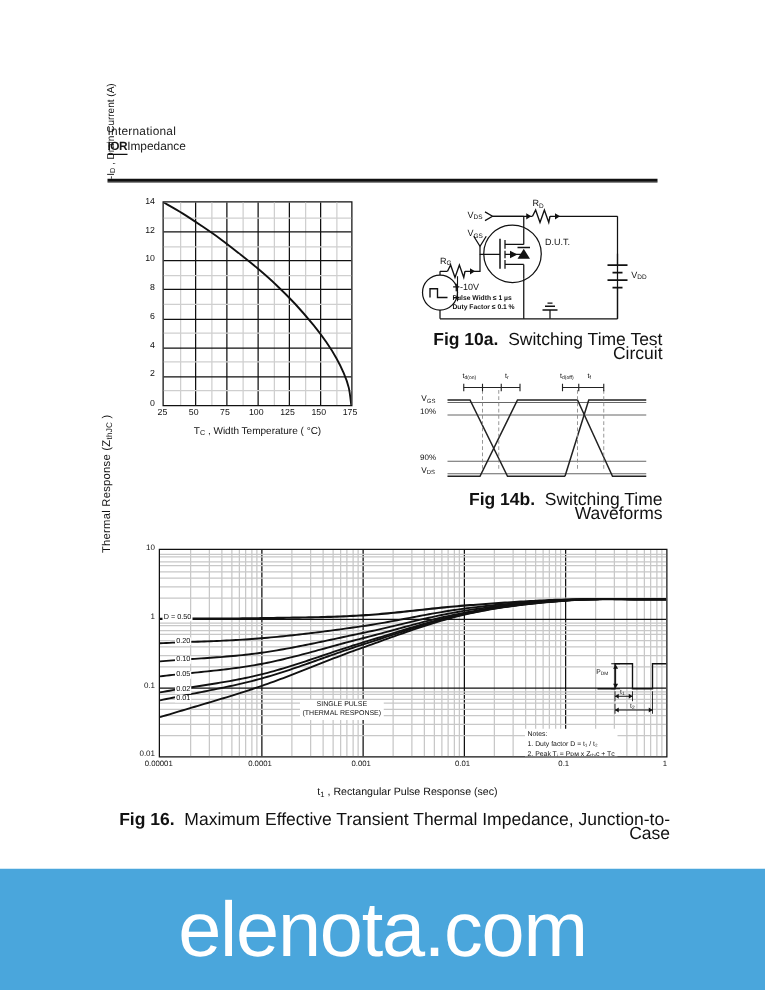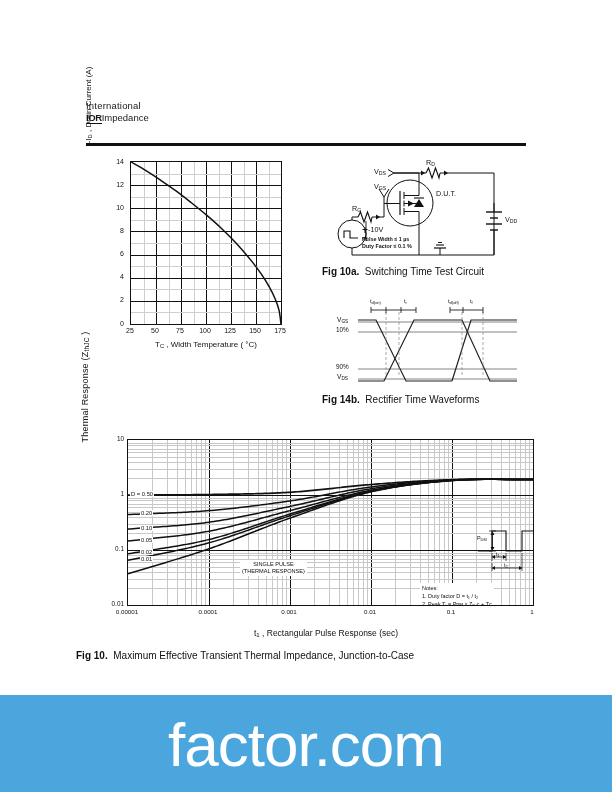--- a/index.html
+++ b/index.html
@@ -11,21 +11,21 @@
   #header{position:absolute;left:86px;top:100px;width:440px;height:48px;}
   #logo{position:absolute;left:0;top:0;width:110px;font-size:9.5px;line-height:11px;color:#1a1a1a;}
   #logo .l1{letter-spacing:.2px;}
   #logo .l2{margin-top:1px;}
   #logo .ior{font-weight:bold;letter-spacing:-.4px;border-bottom:1.6px solid #111;padding-bottom:0px;}
   #part-number{position:absolute;right:0;top:4px;font-size:22px;letter-spacing:.3px;color:#111;}
   #header-rule{position:absolute;left:86px;top:143px;width:440px;height:0;
        border-top:2.4px solid #111;border-bottom:1px solid #111;}
 
   
-  .cap{font-size:10px;color:#111;text-align:left;line-height:11px;}
+  .cap{font-size:14px;color:#111;text-align:right;line-height:11px;}
   .cap b{font-weight:bold;}
 
   
   #fig9-wrap{position:absolute;left:86px;top:155px;width:232px;height:245px;}
   #fig9-plot{position:absolute;left:44px;top:6px;width:150px;height:162px;
      border:1.4px solid #111;background:#fff;}
   .g9v,.g9h{position:absolute;background:#cfcfcf;}
   .g9v{width:1px;top:0;bottom:0;}
   .g9h{height:1px;left:0;right:0;}
   .g9v.maj,.g9h.maj{background:#111;}
@@ -300,21 +300,21 @@
     <div style="position:absolute;left:82px;top:2px;font-size:5.6px;">
       <span>t</span><sub>r</sub>
     </div>
     <div style="position:absolute;left:126px;top:2px;font-size:5.6px;">
       <span>t</span><sub>d(off)</sub>
     </div>
     <div style="position:absolute;left:148px;top:2px;font-size:5.6px;">
       <span>t</span><sub>f</sub>
     </div>
     <div id="fig10b-cap" class="cap">
-      <b>Fig 14b.</b>&nbsp; <span>Rectifier Time Waveforms</span>
+      <b>Fig 14b.</b>&nbsp; <span>Switching Time Waveforms</span>
     </div>
   </div>
 
   <div id="fig11-wrap">
     <div id="fig11-ylab">
       <span>Thermal Response (Z</span><sub>thJC</sub><span> )</span>
     </div>
     <div id="fig11-plot">
       <div id="fig11-grid">
           <div class="g11v" style="left: 24.38px;"></div>
@@ -457,21 +457,21 @@
         <div class="xl11" style="left: 112px; top: 176px;">0.0001</div>
         <div class="xl11" style="left: 193px; top: 176px;">0.001</div>
         <div class="xl11" style="left: 274px; top: 176px;">0.01</div>
         <div class="xl11" style="left: 355px; top: 176px;">0.1</div>
         <div class="xl11" style="left: 436px; top: 176px;">1</div>
       </div>
     <div id="fig11-xlab">
       <span>t</span><sub>1</sub><span> , Rectangular Pulse Response (sec)</span>
     </div>
     <div id="fig11-cap" class="cap">
-      <b>Fig 10.</b>&nbsp; <span>Maximum Effective Transient Thermal Impedance, Junction-to-Case</span>
+      <b>Fig 16.</b>&nbsp; <span>Maximum Effective Transient Thermal Impedance, Junction-to-Case</span>
     </div>
   </div>
 
   <div id="watermark">
-    <div id="watermark-text">factor.com</div>
+    <div id="watermark-text">elenota.com</div>
   </div>
 
 </div>
 
 </body></html>

